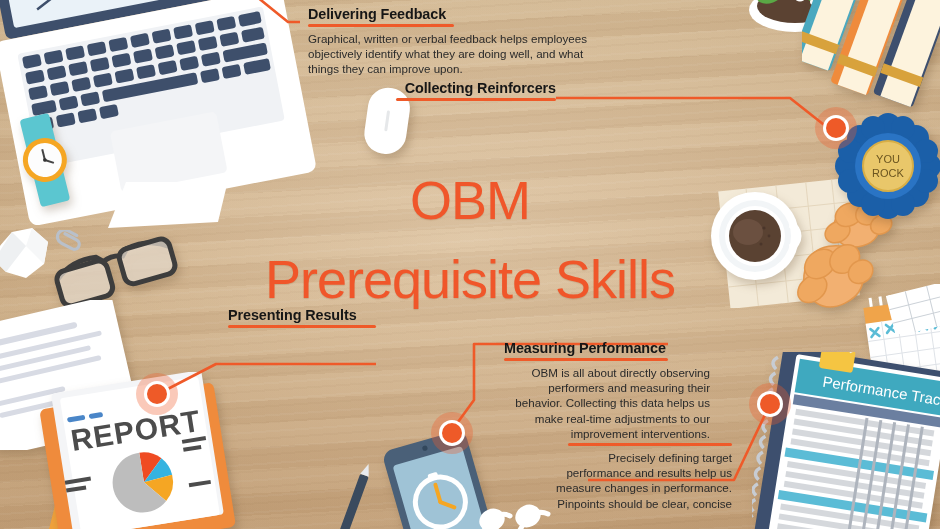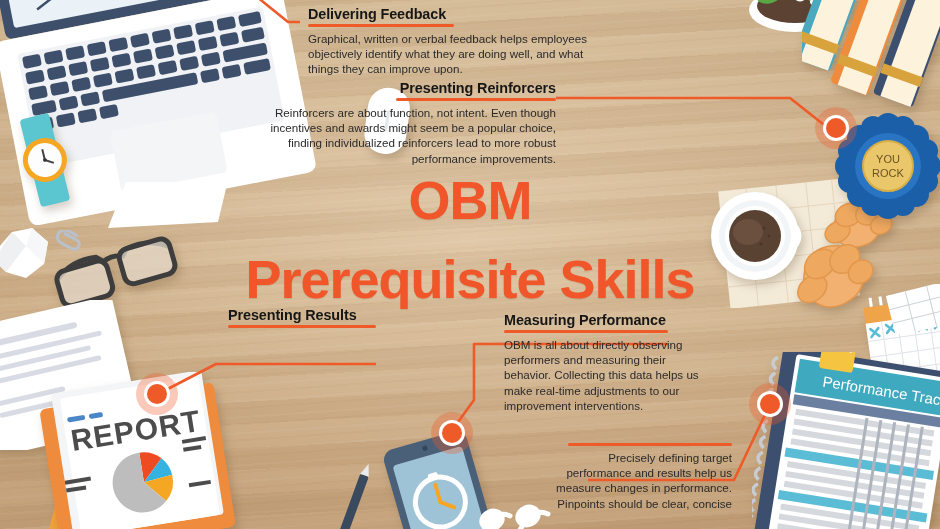--- a/index.html
+++ b/index.html
@@ -44,21 +44,21 @@
   .rule { height:2.6px; background:#ef5a29; border-radius:2px; margin-top:1px; }
   .callout p {
     font-size:11.6px; color:#2a2a2a; line-height:1.33; margin-top:4px;
   }
   .ta-r { text-align:right; }
 
   
   #title {
     position:absolute; left:0; right:0; top:172px;
     text-align:center; color:#f0562a;
-    font-weight:bold; letter-spacing:-1px;
+    font-weight:normal; letter-spacing:-1px;
     text-shadow:0 1px 1px rgba(120,70,35,0.18);
   }
   #title .l1 { font-size:54px; line-height:56px; display:block; }
   #title .l2 { font-size:54px; line-height:60px; display:block;margin-top:21px; }
 
   
   .marker { position:absolute; width:42px; height:42px; margin:-21px 0 0 -21px; }
   .marker .halo { position:absolute; inset:0; border-radius:50%; background:rgba(240,90,42,0.33); }
   .marker .ring { position:absolute; left:8px; top:8px; width:26px; height:26px; border-radius:50%;
                   background:#ffffff; }
@@ -481,34 +481,33 @@
     <div class="core"></div>
   </div>
 
   <div class="callout" style="left:308px;top:6px;width:300px;">
     <h3>Delivering Feedback</h3>
     <div class="rule" style="width:146px;"></div>
     <p style="width:288px;">Graphical, written or verbal feedback helps employees objectively identify what they are doing well, and what things they can improve upon.</p>
   </div>
 
   <div class="callout ta-r" style="left:256px;top:80px;width:300px;">
-    <h3>Presenting Reinforcers</h3>
+    <h3>Collecting Reinforcers</h3>
     <div class="rule" style="width:160px;margin-left:auto;"></div>
-    <p style="width:300px;">Reinforcers are about function, not intent. Even though incentives and awards might seem be a popular choice, finding individualized reinforcers lead to more robust performance improvements.</p>
   </div>
 
   <div class="callout" style="left:228px;top:307px;width:160px;">
     <h3>Presenting Results</h3>
     <div class="rule" style="width:148px;"></div>
   </div>
 
-  <div class="callout" style="left:476px;top:312px;width:206px;padding-left:28px;">
+  <div class="callout" style="left:476px;top:340px;width:206px;padding-left:28px;">
     <h3>Measuring Performance</h3>
     <div class="rule" style="width:164px;"></div>
-    <p style="width:206px;">OBM is all about directly observing performers and measuring their behavior. Collecting this data helps us make real-time adjustments to our improvement interventions.</p>
+    <p style="width:206px;text-align:right;">OBM is all about directly observing performers and measuring their behavior. Collecting this data helps us make real-time adjustments to our improvement interventions.</p>
   </div>
 
   <div class="callout ta-r" style="left:540px;top:442px;width:192px;">
     <div class="rule" style="width:164px;margin-left:auto;"></div>
     <p style="width:192px;">Precisely defining target performance and results help us measure changes in performance. Pinpoints should be clear, concise</p>
   </div>
 
   <div id="title">
     <span class="l1">OBM</span>
     <span class="l2">Prerequisite Skills</span>

